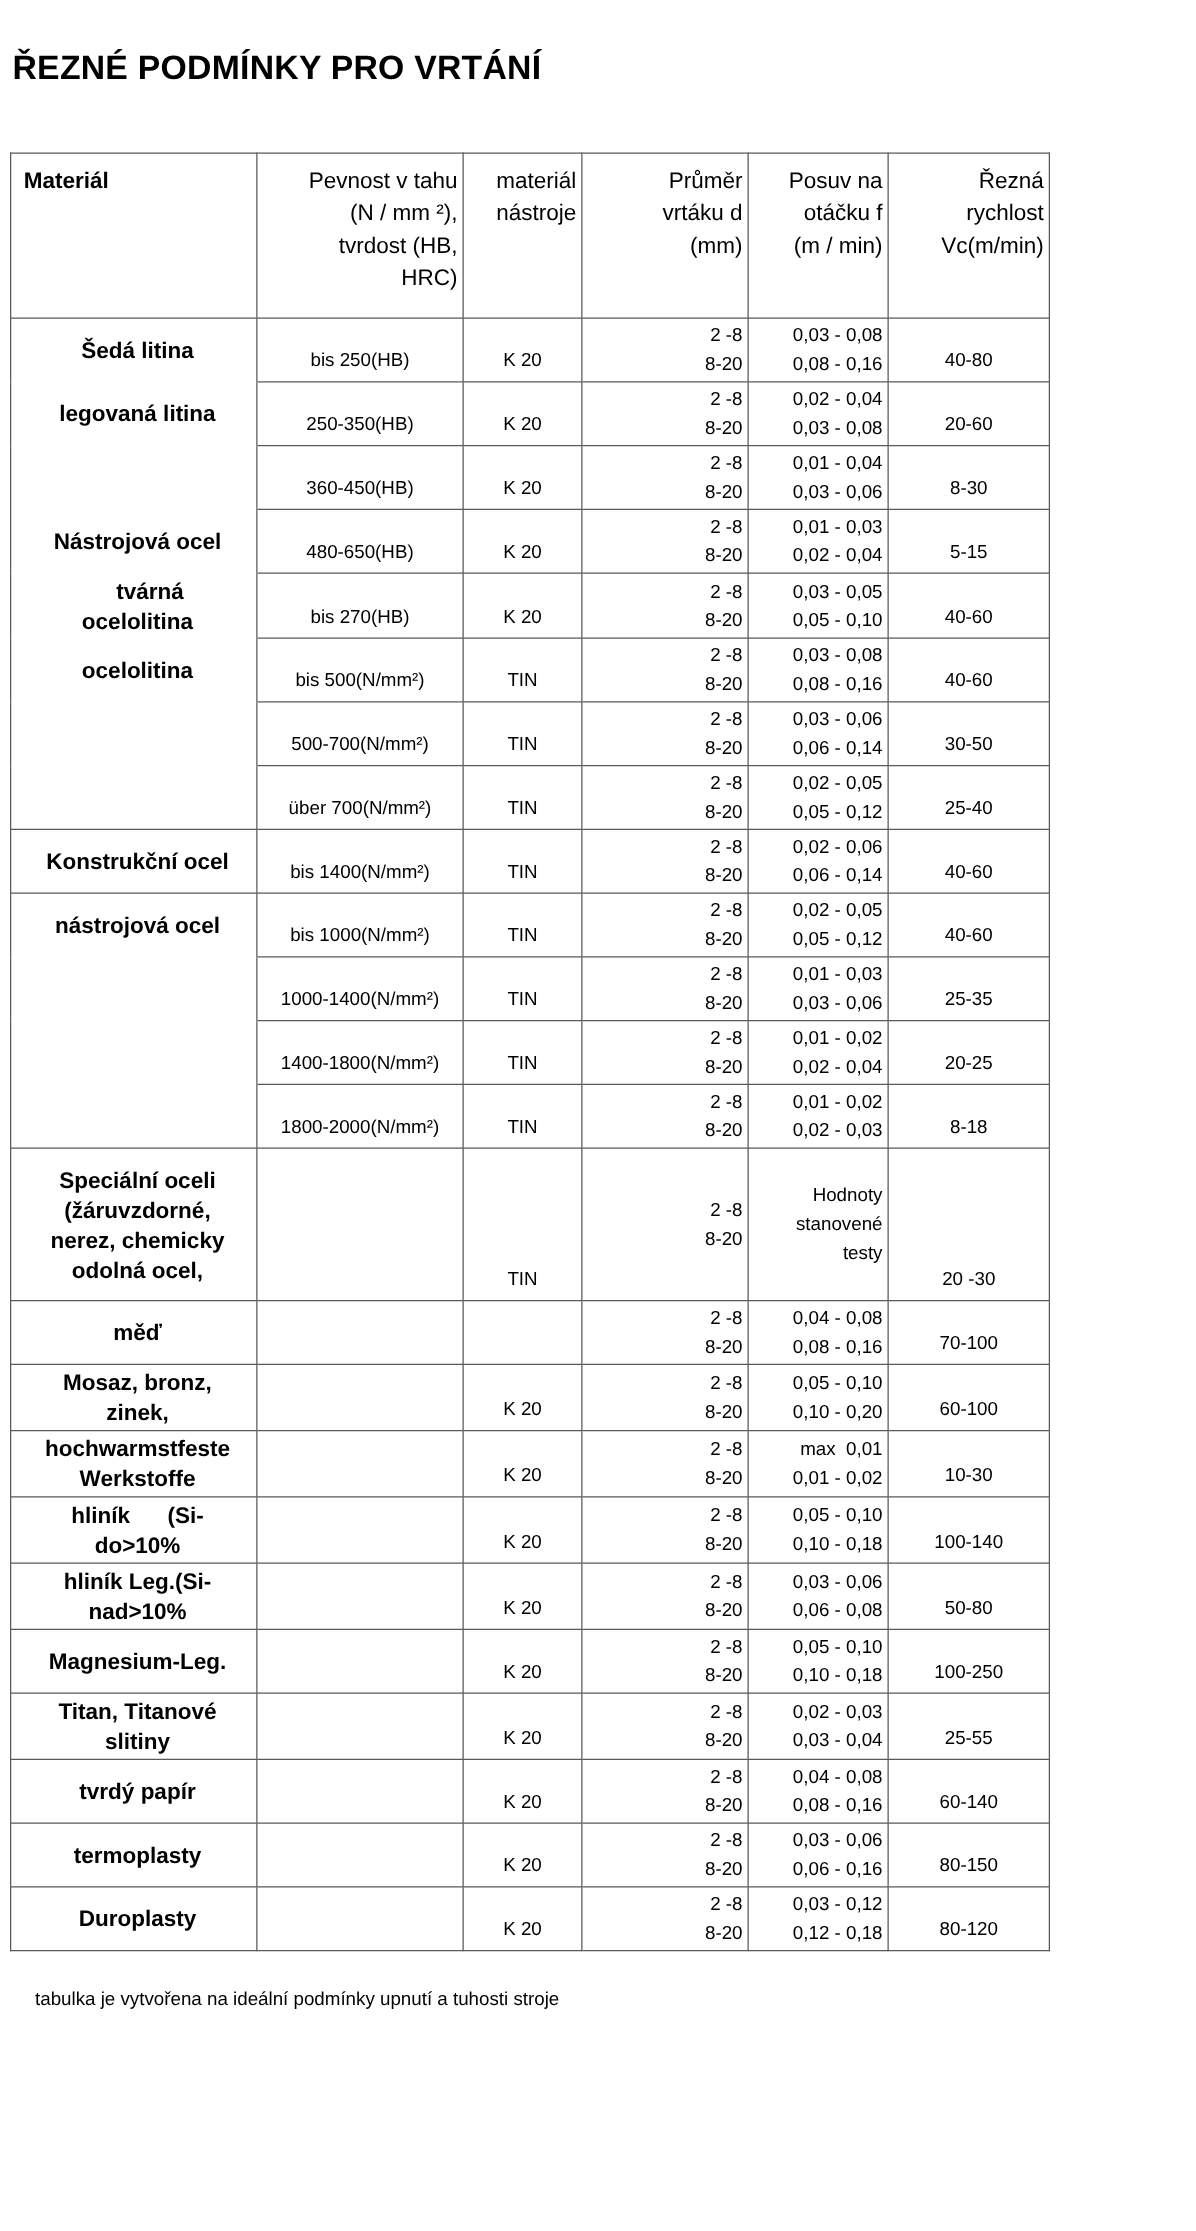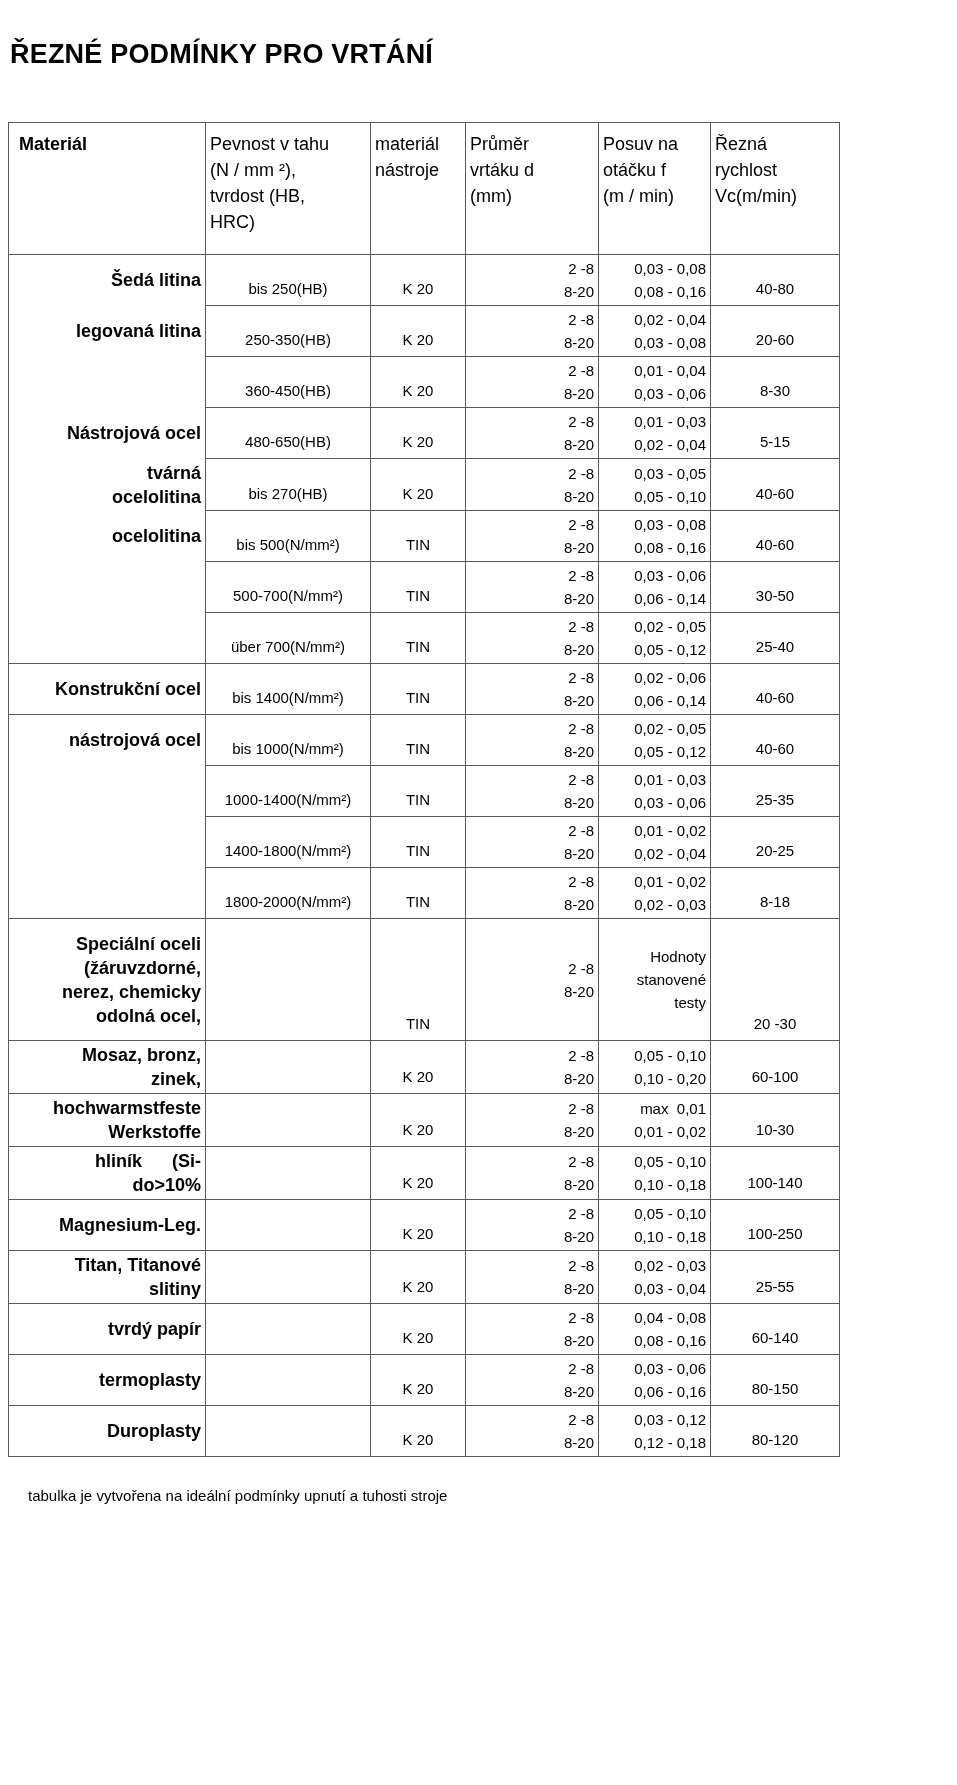--- a/index.html
+++ b/index.html
@@ -41,40 +41,40 @@
     word-wrap: break-word;
   }
   thead tr { height: 132px; }
   th {
     border: 1px solid var(--border);
     font-weight: normal;
     font-size: 18px;
     line-height: 26px;
     vertical-align: top;
     padding: 8px 4px 4px 4px;
-    text-align: left;
+    text-align: right;
   }
   th.col-material {
     text-align: left;
     padding-left: 10px;
     font-weight: bold;
   }
   tbody tr { height: 48px; }
   tbody tr.tall { height: 122px; padding-left: 45px; }
   td {
     border-left: 1px solid var(--border);
     border-right: 1px solid var(--border);
     border-bottom: 1px solid var(--border);
     font-size: 15px;
     line-height: 23px;
     padding: 2px 4px;
     text-align: center;
   }
   td.col-material {
-    text-align: right;
+    text-align: center;
     font-weight: bold;
     font-size: 18px;
     line-height: 24px;
     padding-left: 10px;
     vertical-align: middle;
   }
   td.no-line { border-bottom: none; }
   td.col-strength, td.col-tool, td.col-speed {
     vertical-align: bottom;
     padding-bottom: 5px;
@@ -262,20 +262,30 @@
           <td class="col-strength"></td>
           <td class="col-tool">TIN</td>
           <td class="col-diameter">2 -8
 8-20</td>
           <td class="col-feed">Hodnoty
 stanovené
 testy</td>
           <td class="col-speed">20 -30</td>
         </tr>
         <tr>
+          <td class="col-material">měď</td>
+          <td class="col-strength"></td>
+          <td class="col-tool"></td>
+          <td class="col-diameter">2 -8
+8-20</td>
+          <td class="col-feed">0,04 - 0,08
+0,08 - 0,16</td>
+          <td class="col-speed">70-100</td>
+        </tr>
+        <tr>
           <td class="col-material">Mosaz, bronz,
 zinek,</td>
           <td class="col-strength"></td>
           <td class="col-tool">K 20</td>
           <td class="col-diameter">2 -8
 8-20</td>
           <td class="col-feed">0,05 - 0,10
 0,10 - 0,20</td>
           <td class="col-speed">60-100</td>
         </tr>
@@ -295,20 +305,31 @@
 do&gt;10%</td>
           <td class="col-strength"></td>
           <td class="col-tool">K 20</td>
           <td class="col-diameter">2 -8
 8-20</td>
           <td class="col-feed">0,05 - 0,10
 0,10 - 0,18</td>
           <td class="col-speed">100-140</td>
         </tr>
         <tr>
+          <td class="col-material">hliník Leg.(Si-
+nad&gt;10%</td>
+          <td class="col-strength"></td>
+          <td class="col-tool">K 20</td>
+          <td class="col-diameter">2 -8
+8-20</td>
+          <td class="col-feed">0,03 - 0,06
+0,06 - 0,08</td>
+          <td class="col-speed">50-80</td>
+        </tr>
+        <tr>
           <td class="col-material">Magnesium-Leg.</td>
           <td class="col-strength"></td>
           <td class="col-tool">K 20</td>
           <td class="col-diameter">2 -8
 8-20</td>
           <td class="col-feed">0,05 - 0,10
 0,10 - 0,18</td>
           <td class="col-speed">100-250</td>
         </tr>
         <tr>

